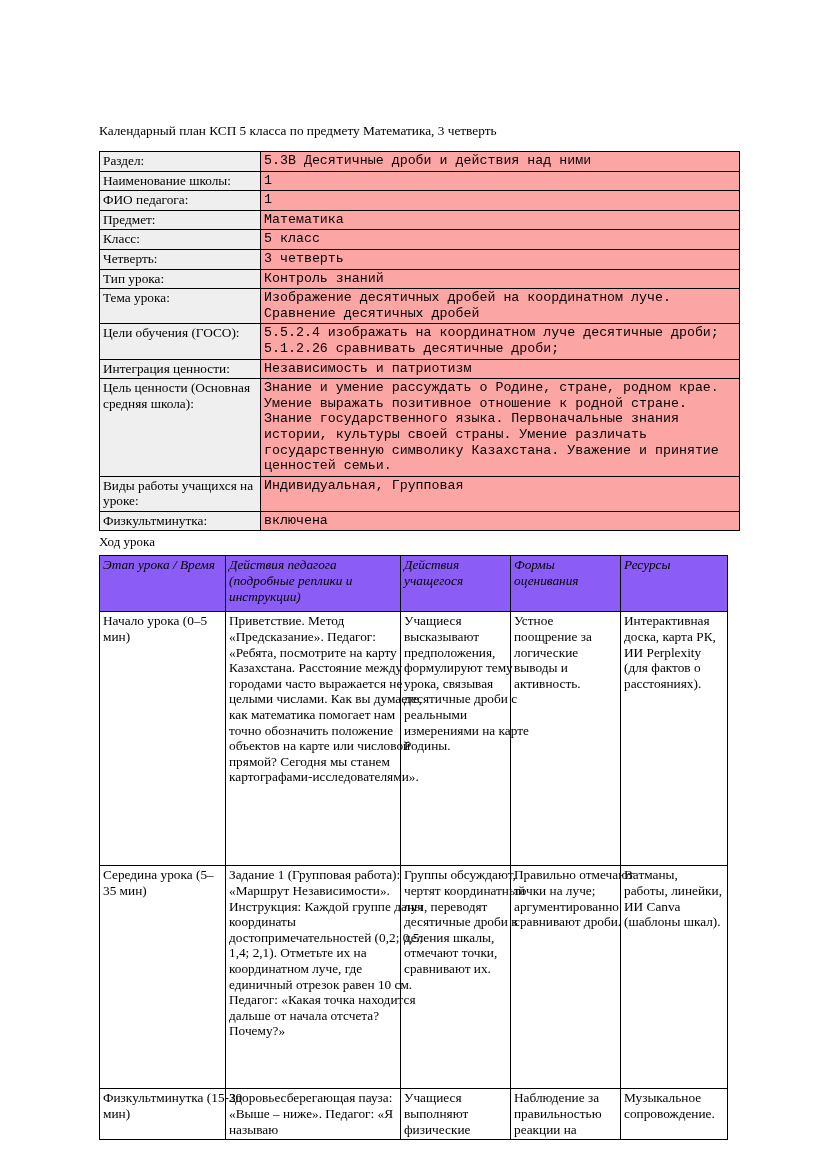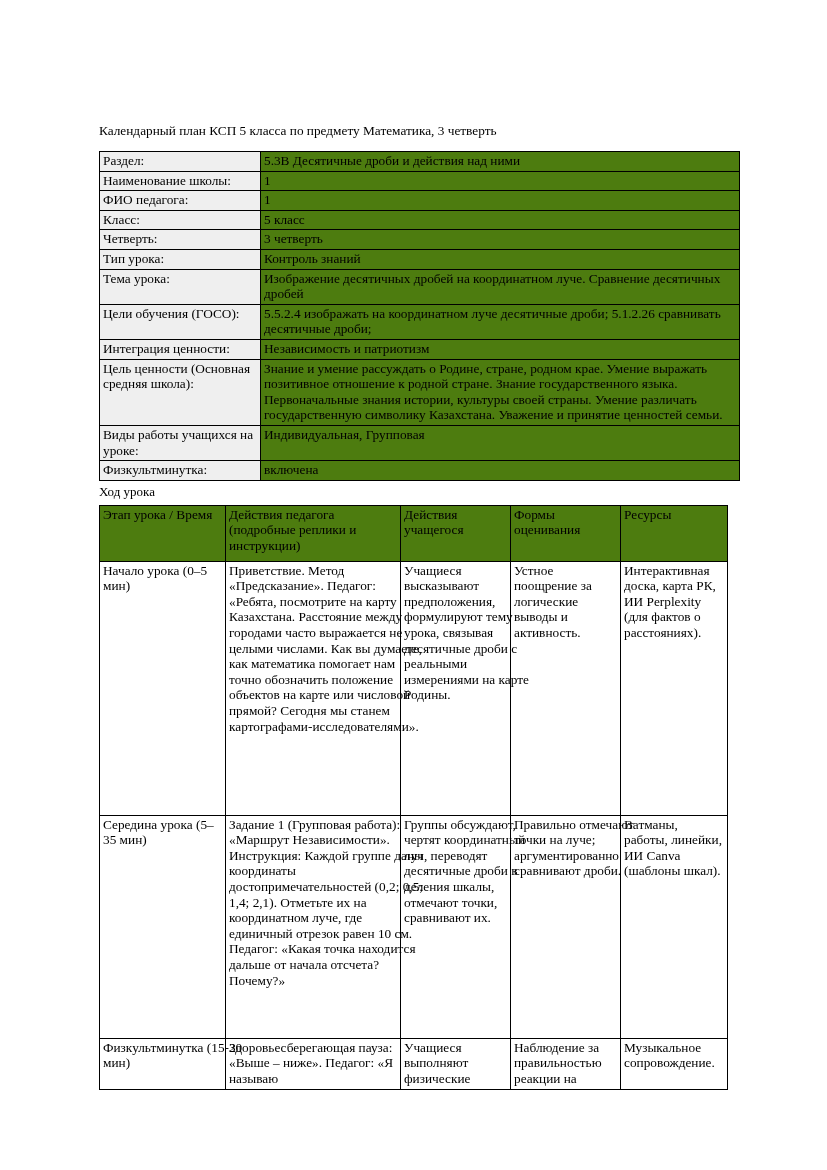--- a/index.html
+++ b/index.html
@@ -49,36 +49,38 @@
     overflow-wrap: normal;
   }
   
   #info-table { margin-bottom: 0; }
   #info-table td.label {
     width: 154px;
     background: #efefef;
   }
   #info-table td.value {
     width: 472px;
-    background: #4d7c0f;
+    background: #fca5a5;
+    font-family: Liberation Mono, monospace;
   }
   #info-table td.label > span,
   #info-table td.value > span { display: block; }
 
   .section-caption {
     font-size: 13px;
     line-height: 16px;
     margin: 3px 0 5px 0;
   }
 
   
   #procedure-table { width: 628px; }
   #procedure-table thead td {
-    background: #4d7c0f;
+    background: #8b5cf6;
     height: 52px;
+    font-style: italic;
   }
   #procedure-table col.c1 { width: 126px; }
   #procedure-table col.c2 { width: 175px; }
   #procedure-table col.c3 { width: 110px; }
   #procedure-table col.c4 { width: 110px; }
   #procedure-table col.c5 { width: 107px; }
 
   #procedure-table tbody td { vertical-align: top; }
   #procedure-table tbody td .cell-text {
     display: block;
@@ -119,20 +121,28 @@
         <td class="value">
             <span>1</span>
           </td>
       </tr>
       <tr>
         <td class="label">
             <span>ФИО педагога:</span>
           </td>
         <td class="value">
             <span>1</span>
+          </td>
+      </tr>
+      <tr>
+        <td class="label">
+            <span>Предмет:</span>
+          </td>
+        <td class="value">
+            <span>Математика</span>
           </td>
       </tr>
       <tr>
         <td class="label">
             <span>Класс:</span>
           </td>
         <td class="value">
             <span>5 класс</span>
           </td>
       </tr>

